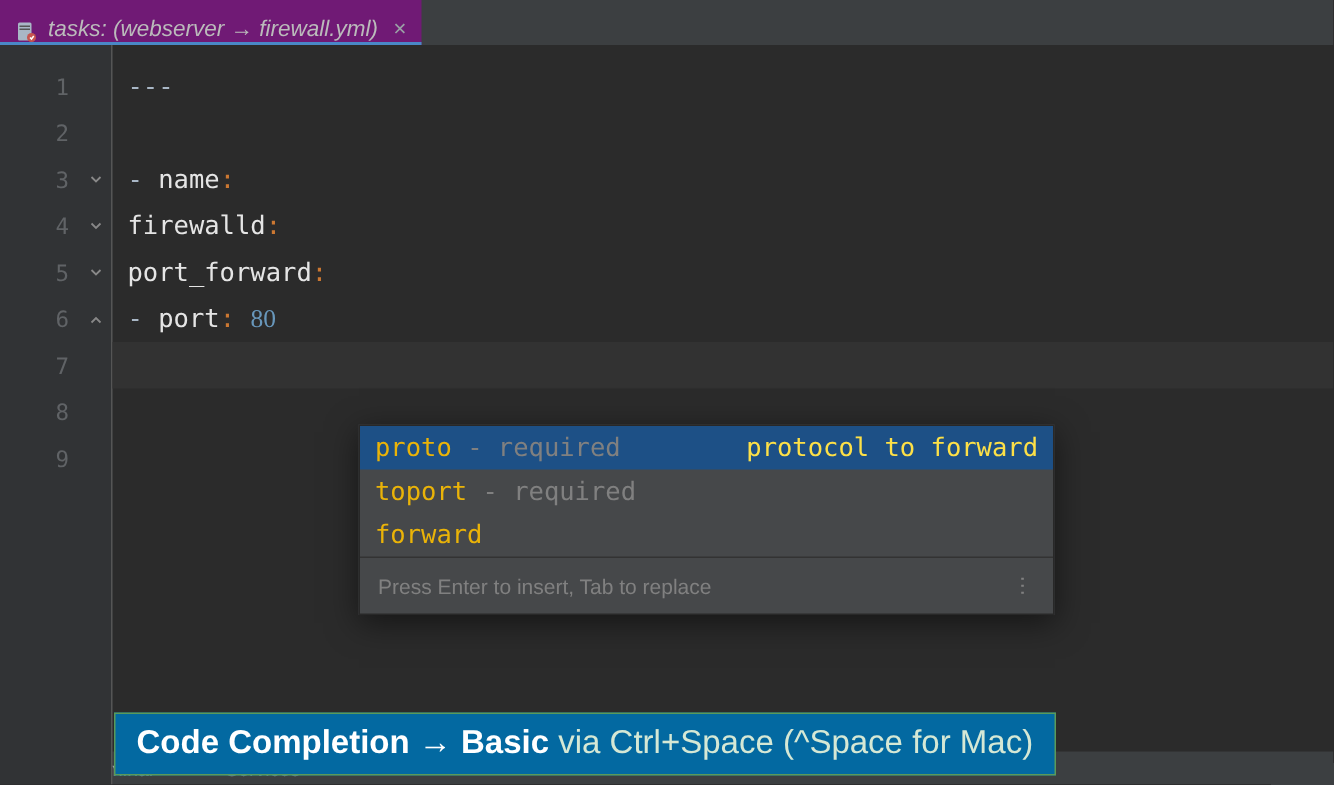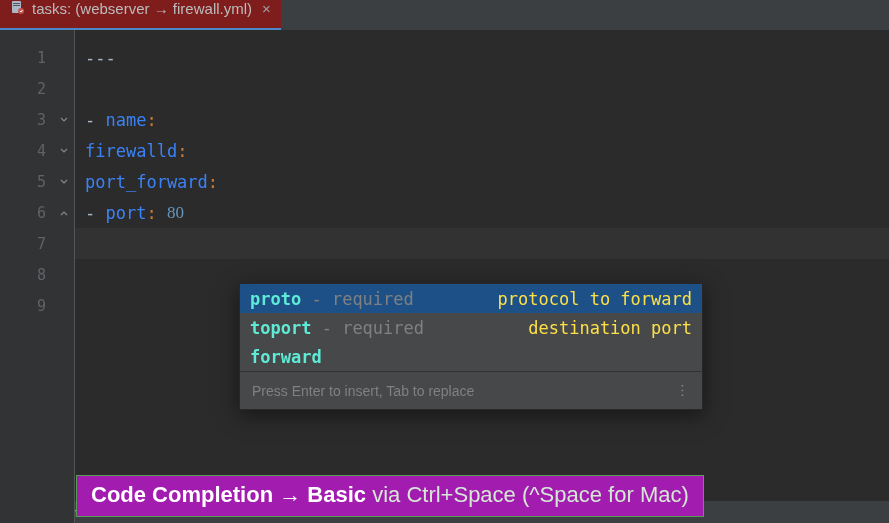--- a/index.html
+++ b/index.html
@@ -12,29 +12,30 @@
   overflow: hidden;
   position: relative;
 }
 .tab-bar {
   height: 30px;
   background: #3c3f41;
   display: flex;
   align-items: stretch;
 }
 .tab {
-  background: #7f1d1d;
-  display: flex;
-  align-items: flex-start;
+  background: #701a75;
+  display: flex;
+  align-items: flex-end;
   padding: 0 8px 0 10px;
   gap: 8px;
   border-bottom: 2px solid #4a88c7;
   color: #bbbbbb;
   font-family: -apple-system, 'Segoe UI', sans-serif;
   font-size: 15px;
+  font-style: italic;
 }
 .tab-icon {
   width: 14px;
   height: 14px;
   display: flex;
   align-items: center;
   justify-content: center;
 }
 .tab-close {
   color: #9aa0a6;
@@ -82,21 +83,21 @@
   display: flex;
   align-items: center;
   padding-left: 10px;
   white-space: pre;
   color: #a9b7c6;
   font-size: 17px;
 }
 .code-line.active {
   background: #323232;
 }
-.tok-key { color: #3b82f6; text-align: right; }
+.tok-key { color: #e5e5e5; text-align: right; }
 .tok-str { color: #a5c261; }
 .tok-colon { color: #cc7832; }
 .tok-dash { color: #a9b7c6; }
 .tok-num { color: #6897bb; font-family: Liberation Serif, serif; }
 .completion-popup {
   position: absolute;
   left: 164px;
   top: 253px;
   width: 464px;
   background: #46484a;
@@ -106,21 +107,21 @@
 }
 .completion-item {
   height: 29px;
   display: flex;
   align-items: center;
   padding: 0 10px;
 }
 .completion-item.selected {
   background: #1d5086;
 }
-.comp-name { color: #5eead4; font-weight: bold; }
+.comp-name { color: #eab308; font-weight: normal; }
 .comp-req { color: #808080; }
 .comp-desc { color: #fde047; margin-left: auto; }
 .completion-hint {
   height: 38px;
   border-top: 1px solid #333;
   display: flex;
   align-items: center;
   padding: 14px 12px;
   color: #808080;
   font-family: -apple-system, 'Segoe UI', sans-serif;
@@ -131,21 +132,21 @@
   color: #808080;
   cursor: pointer;
   letter-spacing: 1px;
   transform: rotate(90deg);
   font-size: 14px;
 }
 .banner {
   position: absolute;
   left: 76px;
   bottom: 6px;
-  background: #a21caf;
+  background: #0369a1;
   border: 1px solid #5a9a5a;
   color: #ffffff;
   padding: 6px 14px 8px 14px;
   font-family: -apple-system, 'Segoe UI', sans-serif;
   font-size: 22px;
 }
 .banner b { font-weight: 700; }
 .banner .via { font-weight: 400; color: #d5e8d5; }
 .bottom-bar {
   position: absolute;
@@ -255,21 +256,20 @@
           <div class="completion-item selected">
             <span class="comp-name">proto</span>
             <span>&nbsp;</span>
             <span class="comp-req">- required</span>
             <span class="comp-desc">protocol to forward</span>
           </div>
           <div class="completion-item">
             <span class="comp-name">toport</span>
             <span>&nbsp;</span>
             <span class="comp-req">- required</span>
-            <span class="comp-desc">destination port</span>
           </div>
           <div class="completion-item">
             <span class="comp-name">forward</span>
           </div>
         </div>
       <div class="completion-hint">
         <span>Press Enter to insert, Tab to replace</span>
         <span class="hint-dots">⋯</span>
       </div>
     </div>

